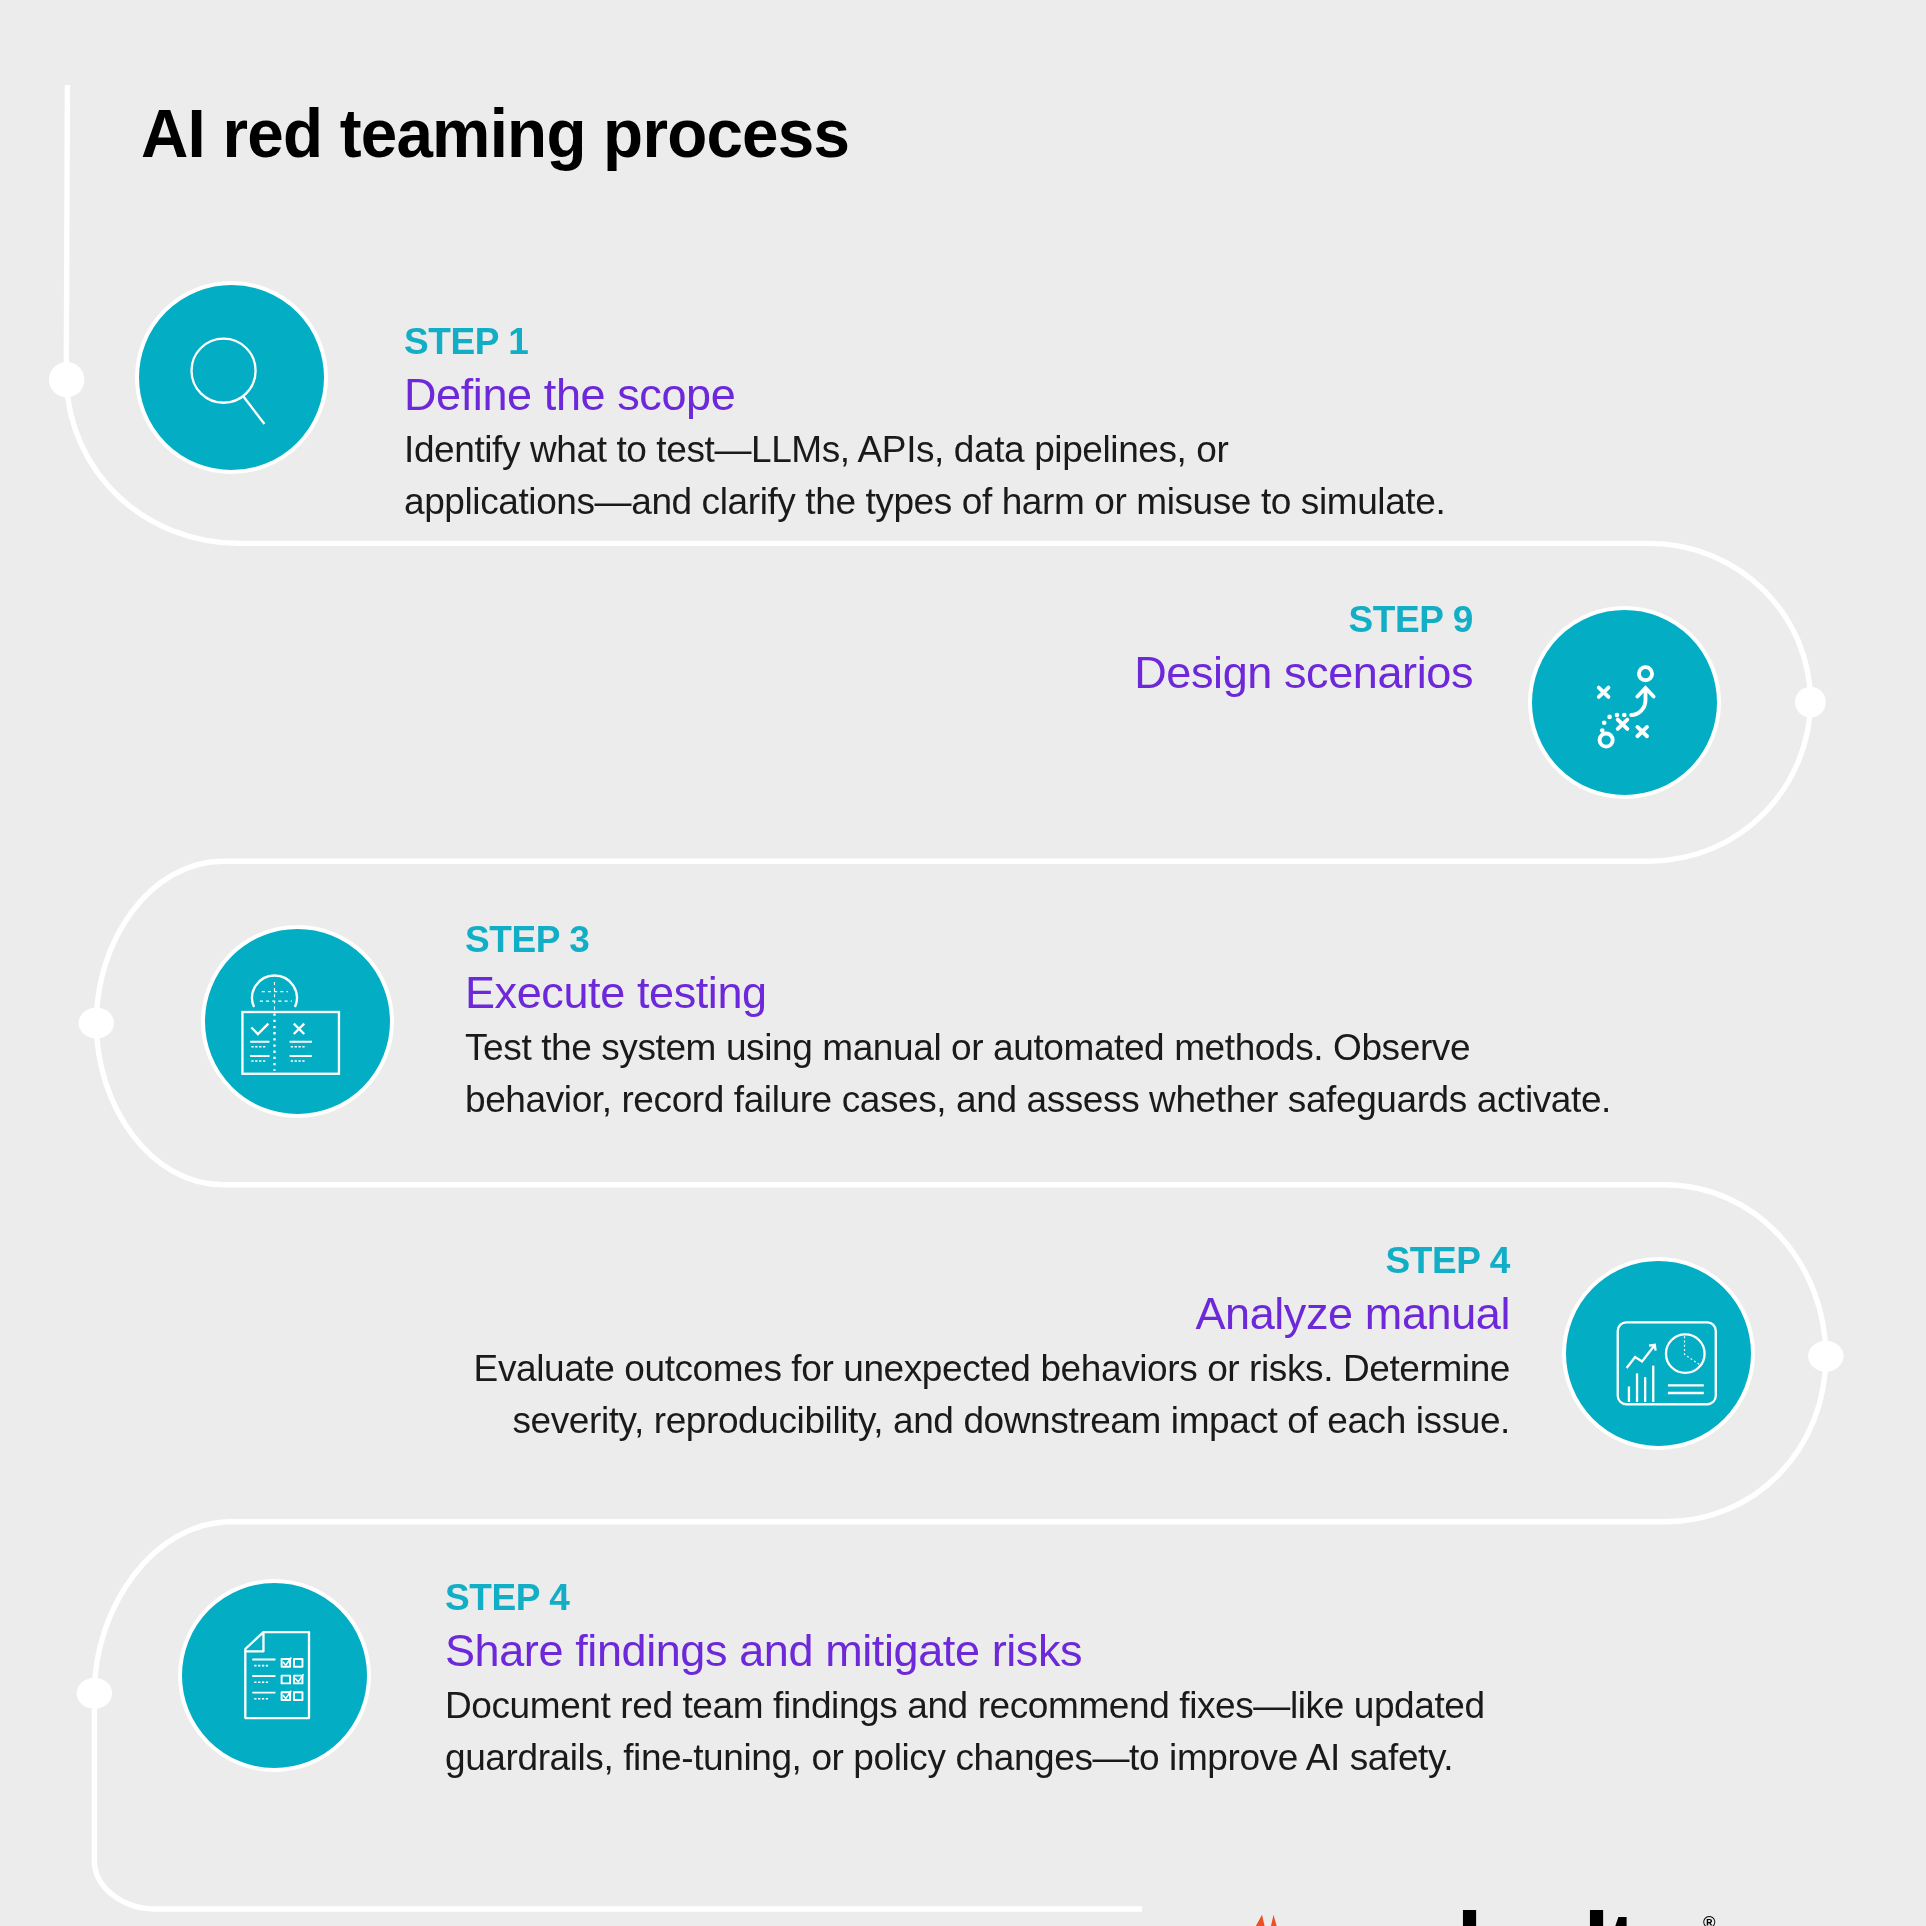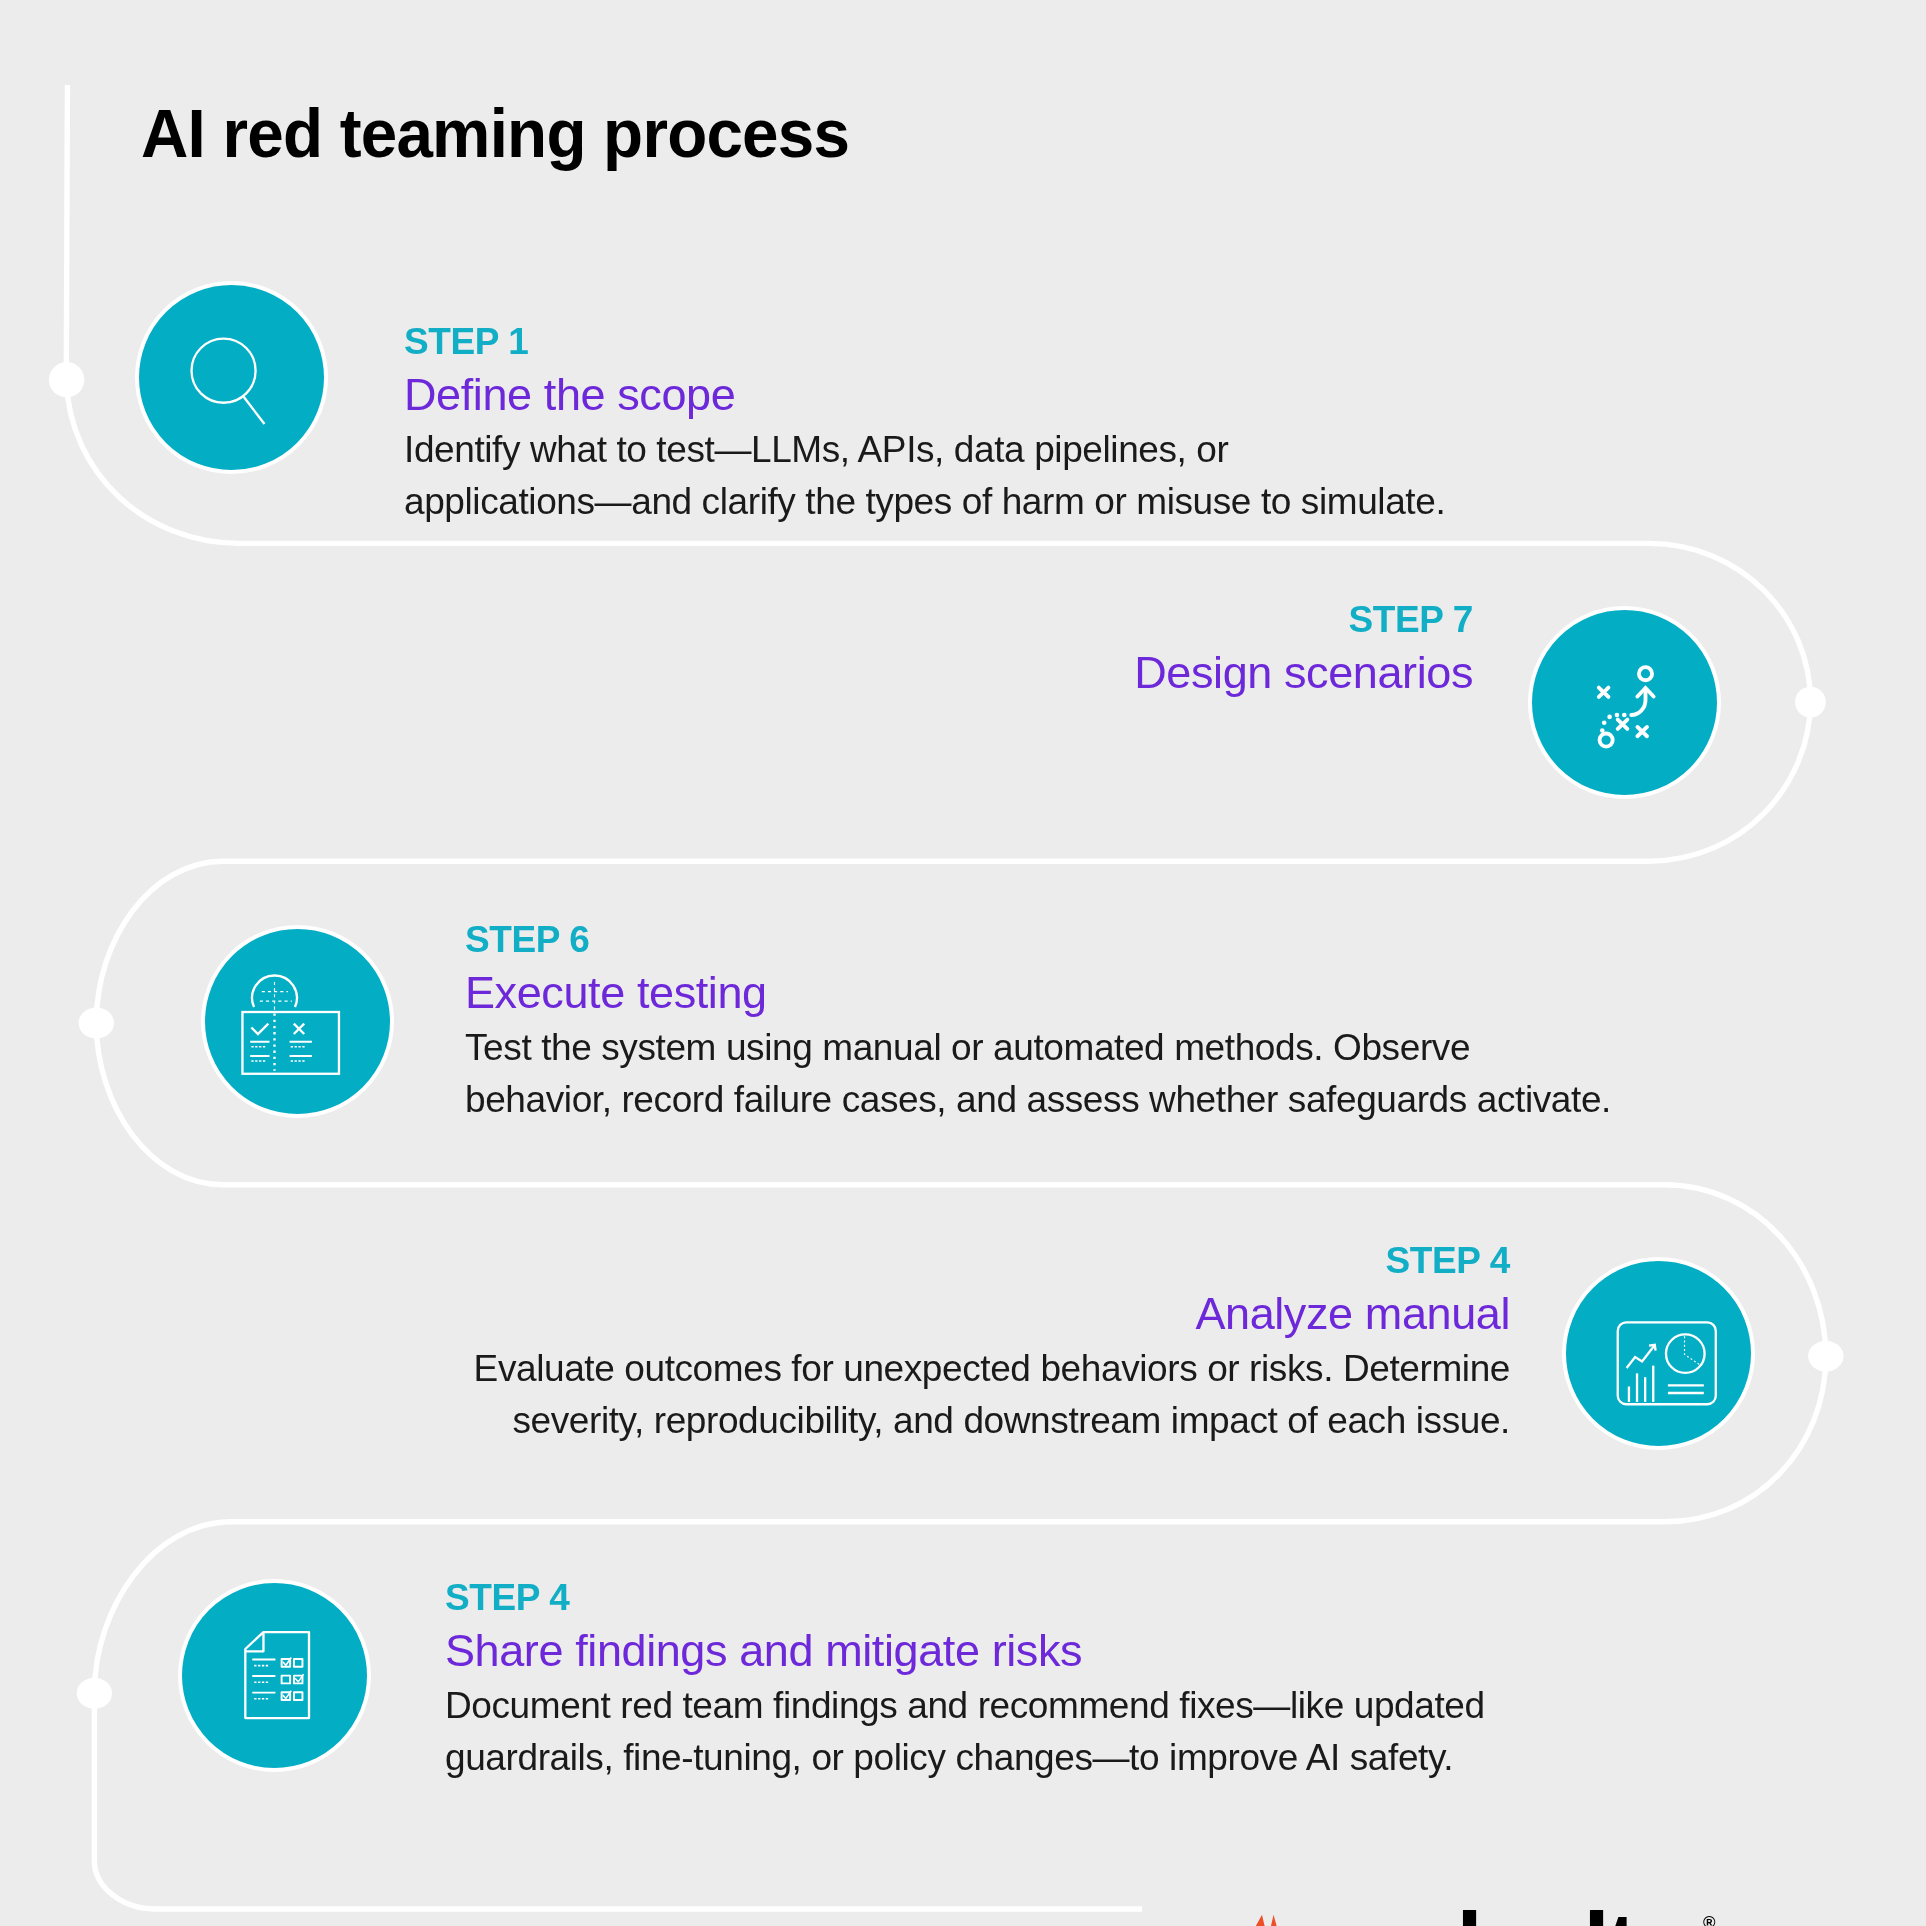--- a/index.html
+++ b/index.html
@@ -108,40 +108,40 @@
     <g fill="#fff">
       <circle cx="252" cy="285" r="6"></circle>
       <circle cx="233" cy="285" r="6"></circle>
       <circle cx="214" cy="290" r="6"></circle>
       <circle cx="200" cy="305" r="6"></circle>
       <circle cx="195" cy="325" r="6"></circle>
     </g>
   </svg>
 </div>
 <div class="step-text right" style="right:453px; top:601px;">
-  <div class="step-label">STEP 7</div>
+  <div class="step-label">STEP 9</div>
   <div class="step-heading">Design scenarios</div>
 </div>
 
 <div class="step-circle" style="left:201px; top:925px;">
   <svg viewBox="0 0 500 500">
     <g stroke="#fff" fill="none">
       <path d="M 140 215 A 58 58 0 1 1 246 215" stroke-width="6"></path>
       <path d="M 155 200 L 238 200 M 193 150 L 193 230 M 160 175 L 228 175" stroke-width="3" stroke-dasharray="8 8"></path>
       <rect x="110" y="228" width="250" height="160" stroke-width="6"></rect>
       <line x1="193" y1="232" x2="193" y2="380" stroke-width="6" stroke-dasharray="6 10"></line>
       <path d="M 133 268 L 150 285 L 177 258" stroke-width="6"></path>
       <path d="M 243 258 L 270 285 M 270 258 L 243 285" stroke-width="6"></path>
       <path d="M 130 305 L 180 305 M 130 342 L 180 342 M 232 305 L 290 305 M 232 342 L 290 342" stroke-width="5"></path>
       <path d="M 133 318 L 170 318 M 133 355 L 170 355 M 235 318 L 275 318 M 235 355 L 275 355" stroke-width="4" stroke-dasharray="6 4"></path>
     </g>
   </svg>
 </div>
 <div class="step-text" style="left:465px; top:921px;">
-  <div class="step-label">STEP 6</div>
+  <div class="step-label">STEP 3</div>
   <div class="step-heading">Execute testing</div>
   <div class="step-desc">Test the system using manual or automated methods. Observe
 behavior, record failure cases, and assess whether safeguards activate.</div>
 </div>
 
 <div class="step-circle" style="left:1562px; top:1257px;">
   <svg viewBox="0 0 500 500">
     <g stroke="#fff" fill="none">
       <rect x="147" y="172" width="254" height="212" rx="22" stroke-width="6"></rect>
       <path d="M 170 290 L 192 262 L 210 273 L 242 232" stroke-width="6"></path>

